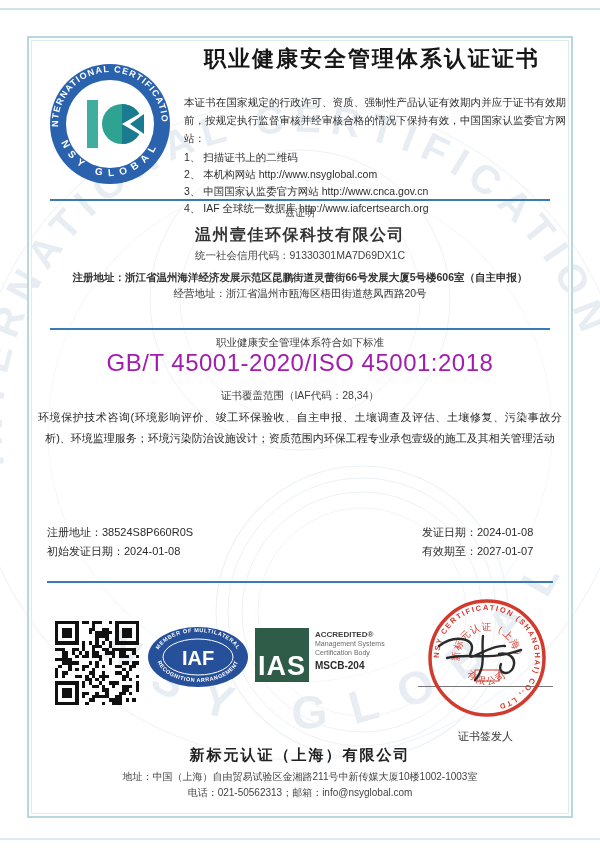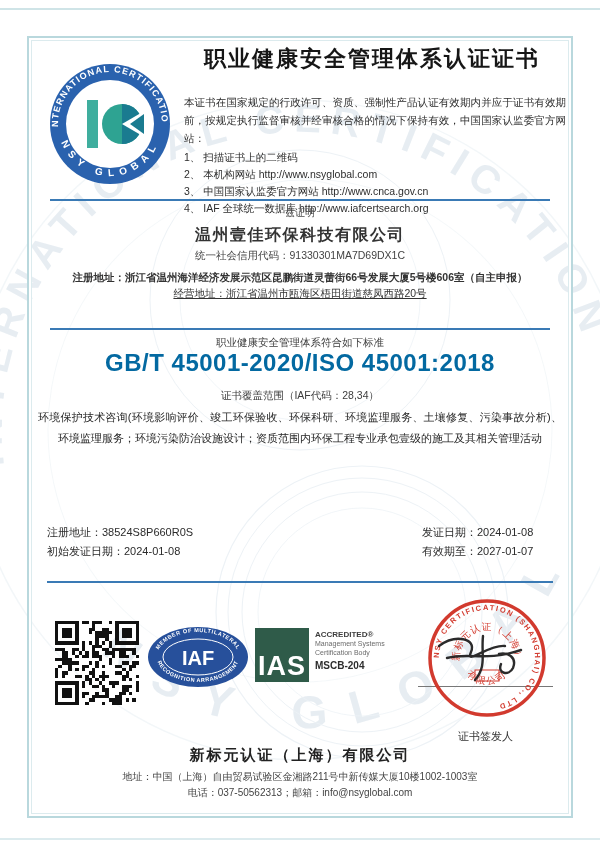--- a/index.html
+++ b/index.html
@@ -14,23 +14,23 @@
               font-weight:bold;color:#161616;letter-spacing:2px;}
   .intro{left:184px;top:93px;width:382px;font-size:10.5px;line-height:18px;color:#2d2d2d;text-align:justify;}
   .intro-list{margin-top:2px;}
   .intro-list div{line-height:17px;text-align:left;}
   .rule{height:2px;background:#3a7ab5;}
   .center{text-align:center;}
   .certify{left:50px;top:206px;width:500px;font-size:10px;color:#4a4a4a;}
   .company-name{left:50px;top:225px;width:500px;font-size:16px;font-weight:600;color:#333;letter-spacing:1.5px;}
   .credit{left:50px;top:249px;width:500px;font-size:10.5px;color:#444;}
   .addr1{left:40px;top:271px;width:520px;font-size:10.5px;color:#333;font-weight:bold;}
-  .addr2{left:40px;top:287px;width:520px;font-size:10.5px;color:#333;text-decoration:underline;}
+  .addr2{left:40px;top:287px;width:520px;font-size:10.5px;color:#333;}
   .std-head{left:50px;top:336px;width:500px;font-size:10.5px;color:#3c3c3c;}
-  .std-code{left:30px;top:349px;width:540px;font-size:24px;font-weight:bold;color:#0369a1;letter-spacing:0.5px;}
+  .std-code{left:30px;top:349px;width:540px;font-size:24px;font-weight:normal;color:#a21caf;letter-spacing:0.5px;}
   .coverage{left:50px;top:389px;width:500px;font-size:10.5px;color:#3c3c3c;}
   .scope{left:38px;top:407px;width:524px;font-size:11px;line-height:21px;color:#262626;
          text-align:justify;text-align-last:center;}
   .cinfo{font-size:11px;color:#2b2b2b;line-height:19px;}
   .cinfo-left{left:47px;top:523px;width:300px;}
   .cinfo-right{left:422px;top:523px;width:140px;}
   .sign-line{left:418px;top:686px;width:135px;height:1px;background:#777;}
   .signer{left:418px;top:707px;width:135px;font-size:11px;color:#333;text-align:center;margin-top:22px;}
   .ias-box{left:255px;top:628px;width:54px;height:54px;background:#2f5b49;color:#fff;
            display:flex;align-items:flex-end;justify-content:center;font-size:27px;font-weight:bold;letter-spacing:1px;}
@@ -117,21 +117,21 @@
   <div class="abs company-name center">温州壹佳环保科技有限公司</div>
   <div class="abs credit center">统一社会信用代码：91330301MA7D69DX1C</div>
   <div class="abs addr1 center">注册地址：浙江省温州海洋经济发展示范区昆鹏街道灵蕾街66号发展大厦5号楼606室（自主申报）</div>
   <div class="abs addr2 center">经营地址：浙江省温州市瓯海区梧田街道慈凤西路20号</div>
 
   <div class="abs rule" style="left:50px;top:328px;width:500px"></div>
 
   <div class="abs std-head center">职业健康安全管理体系符合如下标准</div>
   <div class="abs std-code center">GB/T 45001-2020/ISO 45001:2018</div>
   <div class="abs coverage center">证书覆盖范围（IAF代码：28,34）</div>
-  <div class="abs scope">环境保护技术咨询(环境影响评价、竣工环保验收、环保科研、环境监理服务、土壤修复、污染事故分析)、环境监理服务；环境污染防治设施设计；资质范围内环保工程专业承包壹级的施工及其相关管理活动</div>
+  <div class="abs scope">环境保护技术咨询(环境影响评价、竣工环保验收、自主申报、土壤调查及评估、土壤修复、污染事故分析)、环境监理服务；环境污染防治设施设计；资质范围内环保工程专业承包壹级的施工及其相关管理活动</div>
 
   <div class="abs cinfo cinfo-left">
     <div>注册地址：38524S8P660R0S</div>
     <div>初始发证日期：2024-01-08</div>
   </div>
   <div class="abs cinfo cinfo-right">
     <div>发证日期：2024-01-08</div>
     <div>有效期至：2027-01-07</div>
   </div>
 
@@ -476,15 +476,15 @@
       <path d="M14,50 C 30,38 52,42 46,56 C 40,70 64,48 80,50"></path>
       <path d="M22,62 C 44,56 60,66 96,54"></path>
       <path d="M58,40 C 56,58 62,70 50,84"></path>
       <path d="M74,58 C 84,56 92,62 88,72 C 84,80 72,78 76,68"></path>
     </g>
   </svg>
   <div class="abs signer">证书签发人</div>
 
   <div class="abs footer-co center">新标元认证（上海）有限公司</div>
   <div class="abs footer-addr center">地址：中国（上海）自由贸易试验区金湘路211号中新传媒大厦10楼1002-1003室</div>
-  <div class="abs footer-tel center">电话：037-50562313；邮箱：info@nsyglobal.com</div>
+  <div class="abs footer-tel center">电话：021-50562313；邮箱：info@nsyglobal.com</div>
 
 </div>
 
 </body></html>

